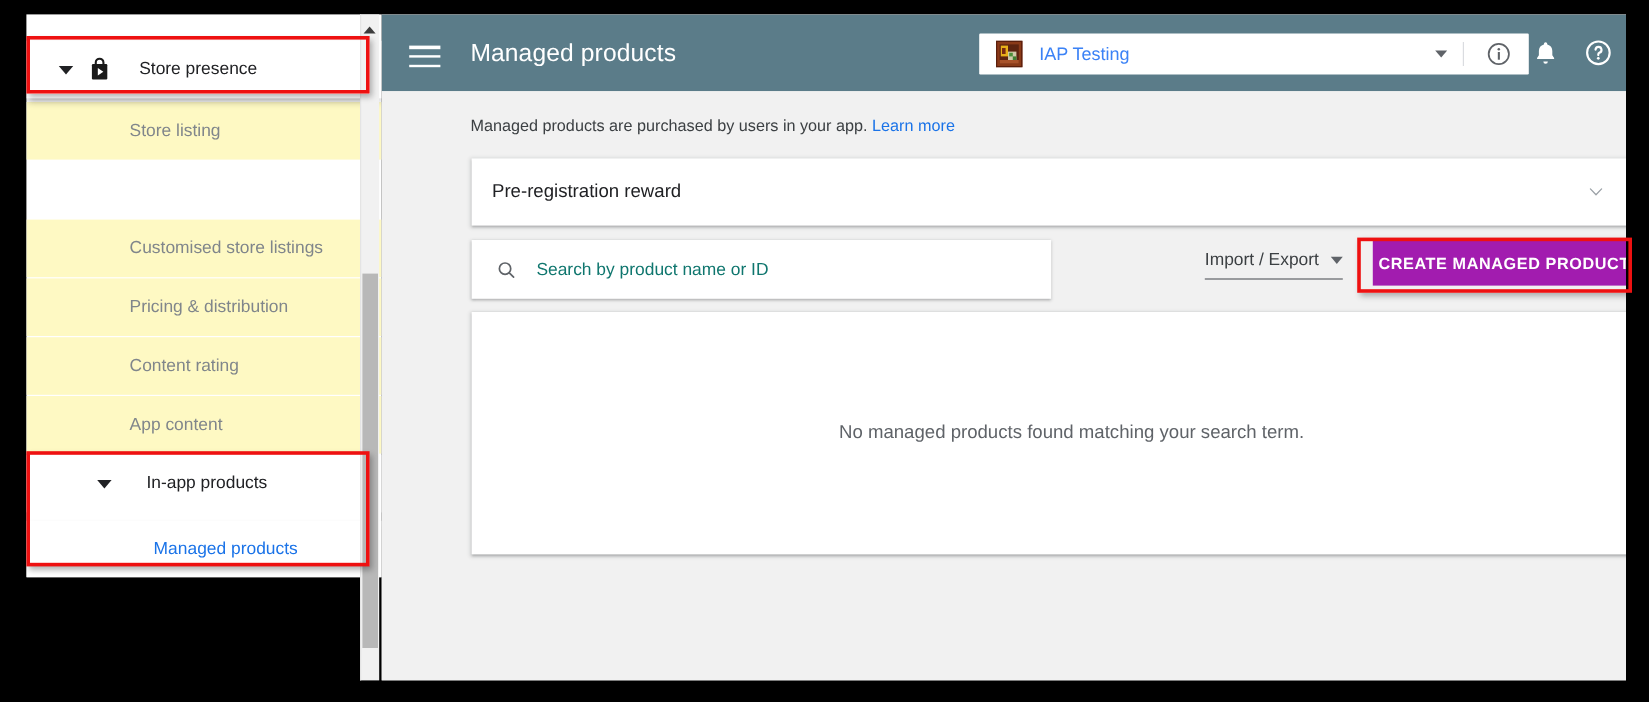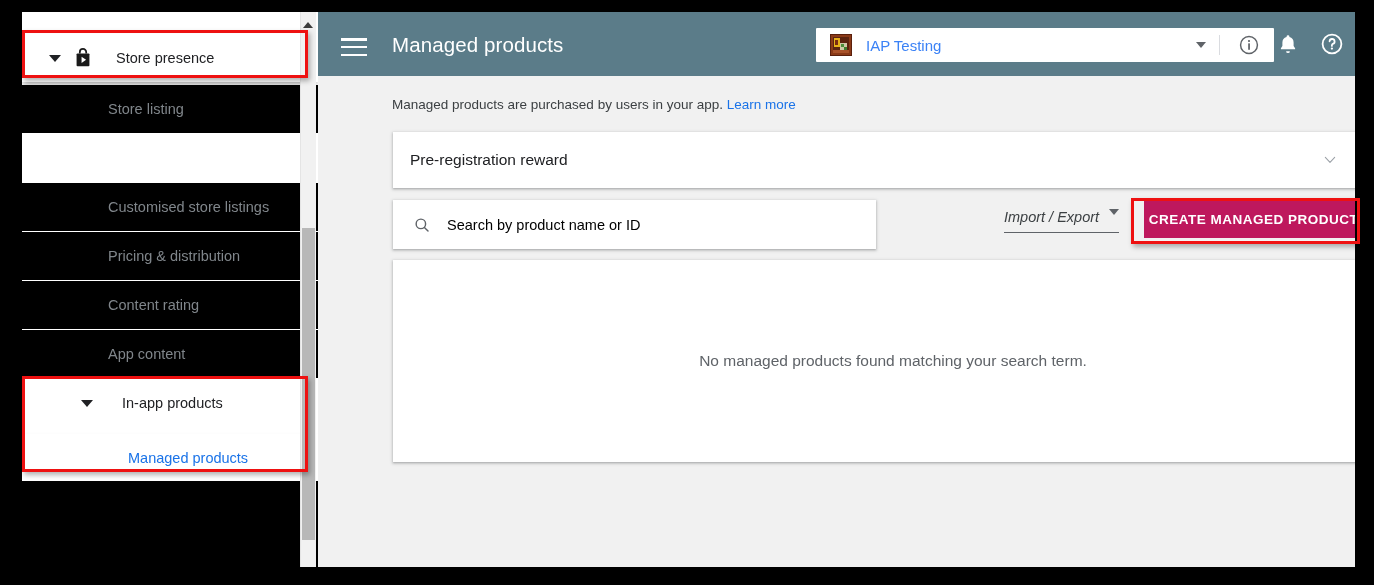--- a/index.html
+++ b/index.html
@@ -51,21 +51,21 @@
     margin-left: 22px;
     font-size: 14.5px; color: #202124; font-weight: 400;
   }
 
   .nav-item {
     position: absolute; left: 0;
     width: 296px; height: 48px;
     display: flex; align-items: center;
     font-size: 14.5px;
     color: #80868b;
-    background: #000000;
+    background: #fef9c3;
   }
   .nav-item .txt { margin-left: 86px; }
   .nav-item.selected .txt { color: #1a73e8; font-weight: 500; }
 
   
   .annot {
     position: absolute;
     border: 3px solid #ee1111;
     pointer-events: none;
     z-index: 40;
@@ -203,44 +203,43 @@
     position: absolute; right: 56px; top: 21px;
     width: 14px; height: 14px;
   }
 
   #search-card {
     left: 75px; top: 124px; width: 483px; height: 49px;
     display: flex; align-items: center;
   }
   #search-icon-wrap { margin-left: 20px; width: 18px; height: 18px; flex: none; }
   #search-placeholder {
-    margin-left: 16px; font-size: 14.5px; color: #000000;
+    margin-left: 16px; font-size: 14.5px; color: #0f766e;
   }
 
   #import-export {
     position: absolute; left: 686px; top: 133px;
-    display: flex; align-items: flex-start;
+    display: flex; align-items: center;
     padding-bottom: 7px;
     border-bottom: 1px solid #5f6368;
     cursor: pointer;
-    font-style: italic;
   }
   #import-export .ielabel { font-size: 14.5px; color: #3c4043; }
   #ie-caret {
     margin-left: 10px;
     width: 0; height: 0;
     border-left: 5.5px solid transparent;
     border-right: 5.5px solid transparent;
     border-top: 6.5px solid #5f6368;
   }
 
   #create-btn {
     position: absolute; left: 826px; top: 124px;
     width: 219px; height: 38px;
-    background: #be185d;
+    background: #a21caf;
     color: #ffffff;
     font-size: 13.5px; font-weight: bold;
     letter-spacing: 0.5px;
     display: flex; align-items: center; justify-content: center;
     cursor: pointer;
     border: none;
     font-family: "Liberation Sans", sans-serif;
   }
 
   #results-card {

